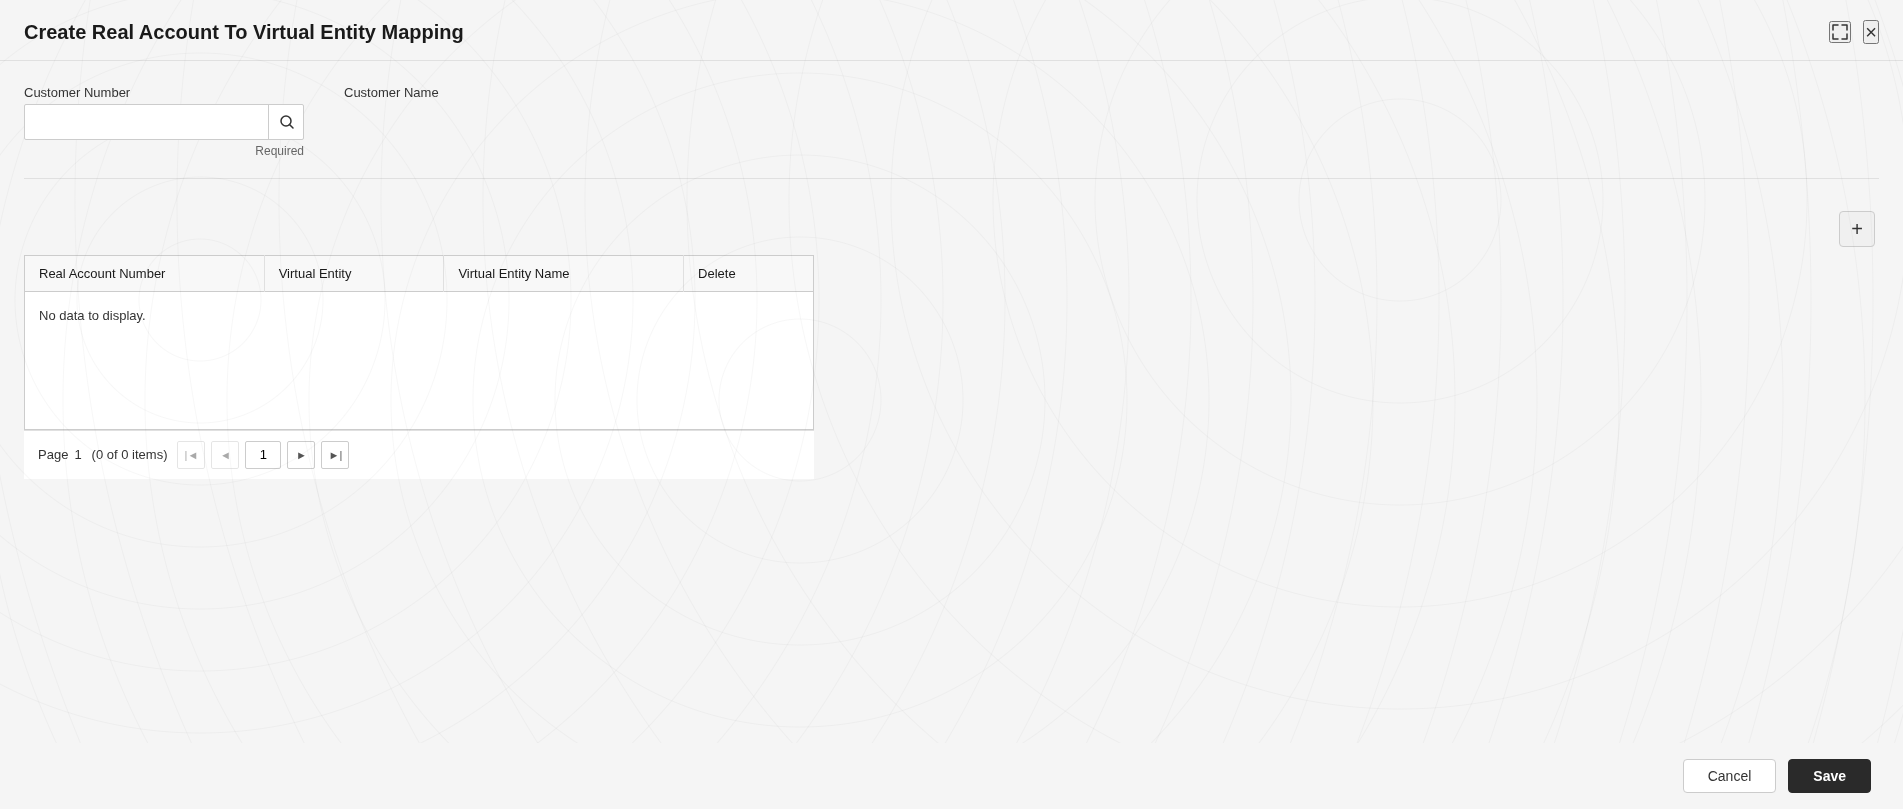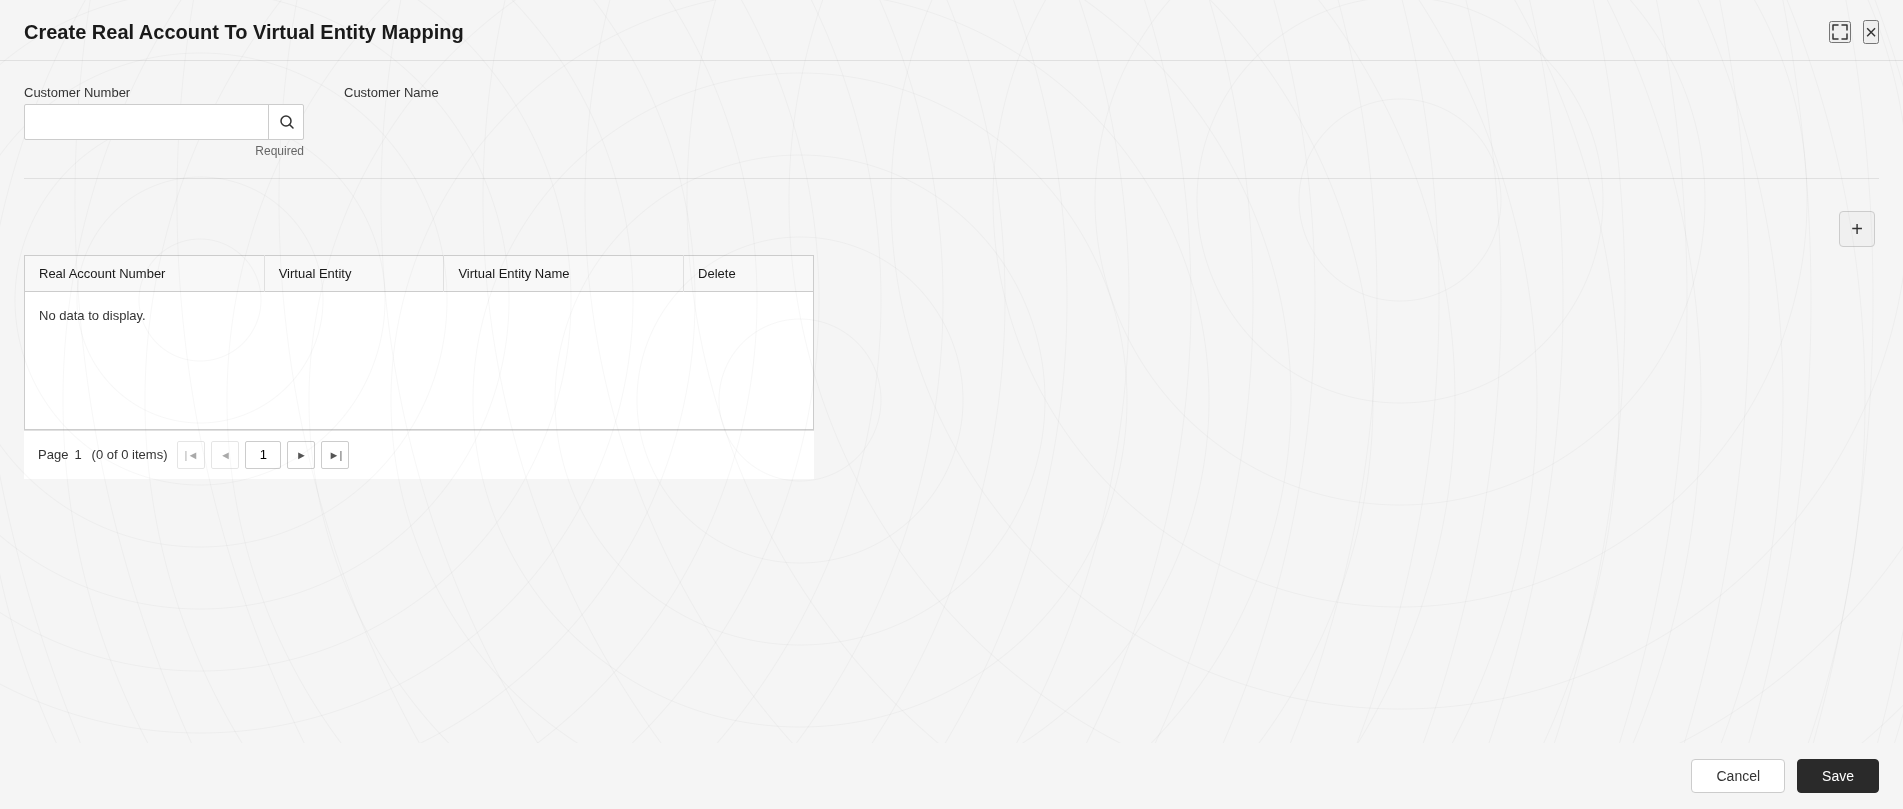--- a/index.html
+++ b/index.html
@@ -272,21 +272,21 @@
       border-radius: 2px;
       text-align: center;
       font-size: 13px;
     }
 
     .modal-footer {
       position: absolute;
       bottom: 0;
       left: 0;
       right: 0;
-      padding: 16px 24px;
+      padding: 16px 32px;
       display: flex;
       justify-content: flex-end;
       gap: 12px;
       background: #f5f5f5;
     }
 
     .btn-cancel {
       padding: 8px 24px;
       background: #fff;
       border: 1px solid #ccc;
@@ -297,21 +297,21 @@
     }
 
     .btn-save {
       padding: 8px 24px;
       background: #2a2a2a;
       border: 1px solid #2a2a2a;
       border-radius: 4px;
       font-size: 14px;
       cursor: pointer;
       color: #fff;
-      font-weight: 400;
+      font-weight: 700;
     }
 
     
     .expand-svg {
       width: 18px;
       height: 18px;
     }
   </style>
 </head>
 <body>

